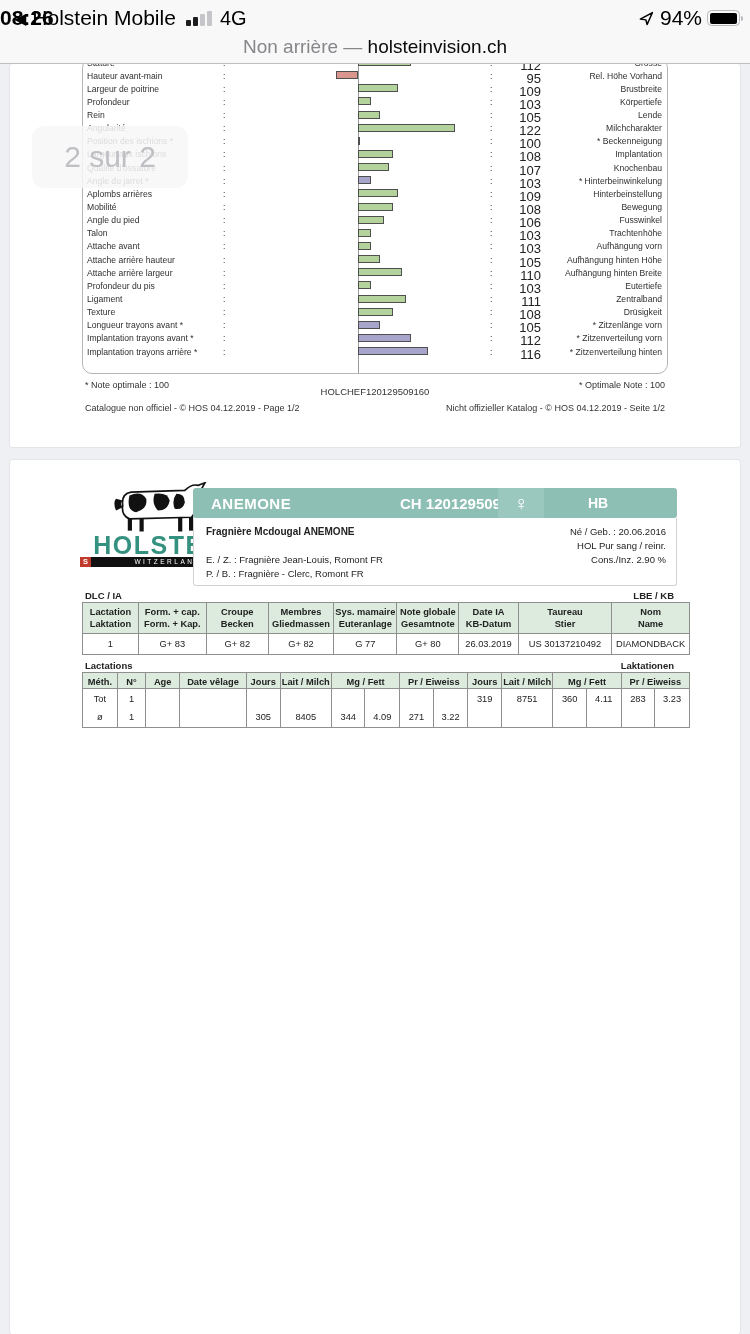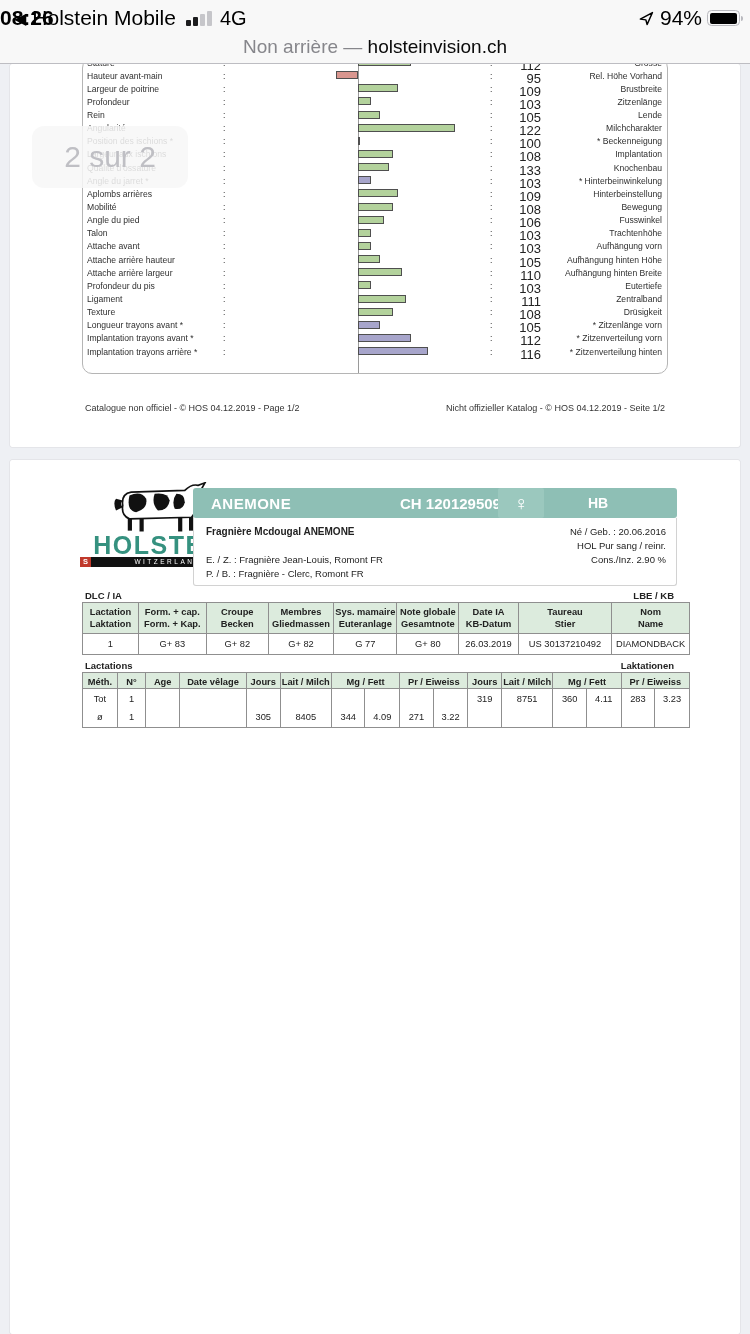--- a/index.html
+++ b/index.html
@@ -157,21 +157,21 @@
           <span class="c2">:</span>
           <span class="val">109</span>
           <span class="de">Brustbreite</span>
           <span class="bar" style="width: 39.6px; left: 275px; background: rgb(179, 210, 156);"></span>
         </div>
         <div class="trow">
           <span class="fr">Profondeur</span>
           <span class="c1">:</span>
           <span class="c2">:</span>
           <span class="val">103</span>
-          <span class="de">Zitzenlänge</span>
+          <span class="de">Körpertiefe</span>
           <span class="bar" style="width: 13.2px; left: 275px; background: rgb(179, 210, 156);"></span>
         </div>
         <div class="trow">
           <span class="fr">Rein</span>
           <span class="c1">:</span>
           <span class="c2">:</span>
           <span class="val">105</span>
           <span class="de">Lende</span>
           <span class="bar" style="width: 22px; left: 275px; background: rgb(179, 210, 156);"></span>
         </div>
@@ -196,21 +196,21 @@
           <span class="c1">:</span>
           <span class="c2">:</span>
           <span class="val">108</span>
           <span class="de">Implantation</span>
           <span class="bar" style="width: 35.2px; left: 275px; background: rgb(179, 210, 156);"></span>
         </div>
         <div class="trow">
           <span class="fr">Qualité d'ossature</span>
           <span class="c1">:</span>
           <span class="c2">:</span>
-          <span class="val">133</span>
+          <span class="val">107</span>
           <span class="de">Knochenbau</span>
           <span class="bar" style="width: 30.8px; left: 275px; background: rgb(179, 210, 156);"></span>
         </div>
         <div class="trow">
           <span class="fr">Angle du jarret *</span>
           <span class="c1">:</span>
           <span class="c2">:</span>
           <span class="val">103</span>
           <span class="de">* Hinterbeinwinkelung</span>
           <span class="bar" style="width: 13.2px; left: 275px; background: rgb(167, 165, 203);"></span>
@@ -313,20 +313,25 @@
         </div>
         <div class="trow">
           <span class="fr">Implantation trayons arrière *</span>
           <span class="c1">:</span>
           <span class="c2">:</span>
           <span class="val">116</span>
           <span class="de">* Zitzenverteilung hinten</span>
           <span class="bar" style="width: 70.4px; left: 275px; background: rgb(167, 165, 203);"></span>
         </div>
       </div>
+  </div>
+  <div class="notesrow">
+    <span class="nl">* Note optimale : 100</span>
+    <span class="nc">HOLCHEF120129509160</span>
+    <span class="nr">* Optimale Note : 100</span>
   </div>
   <div class="footrow">
     <span class="fl">Catalogue non officiel  -  © HOS 04.12.2019  -  Page 1/2</span>
     <span class="fr2">Nicht offizieller Katalog  -  © HOS 04.12.2019  -  Seite 1/2</span>
   </div>
 </div>
 
 <div class="card" id="card2">
 
   <div class="logo">

